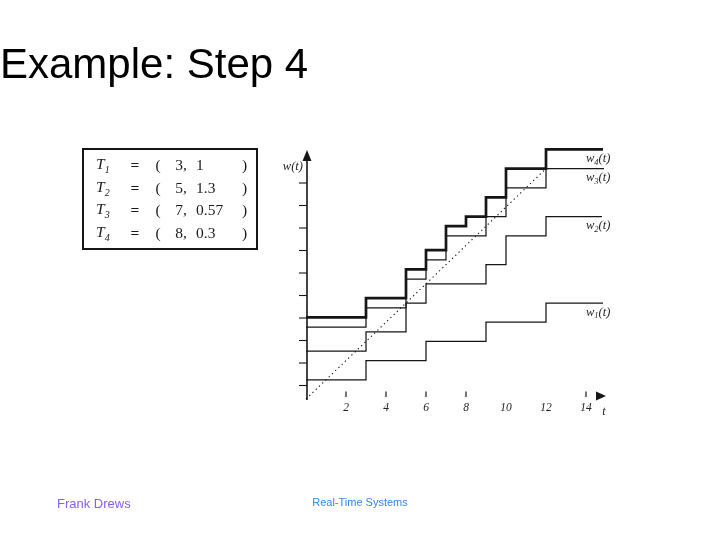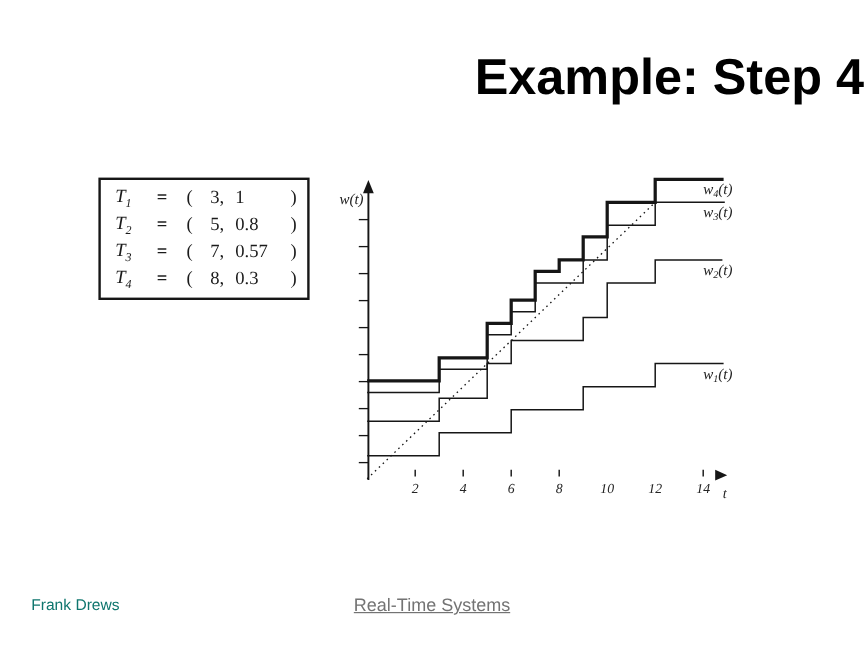--- a/index.html
+++ b/index.html
@@ -1,22 +1,22 @@
 <!DOCTYPE html>
 <html><head>
 <meta charset="utf-8">
 <style>
   html,body{margin:0;padding:0;background:#888;}
   .slide{
     position:relative;width:720px;height:540px;background:#ffffff;
     overflow:hidden;font-family:"Liberation Sans",sans-serif;
   }
   .title{
-    position:absolute;top:40px;left:0;width:720px;text-align:right;
-    font-size:42px;font-weight:700;color:#000;letter-spacing:0px;
+    position:absolute;top:40px;left:0;width:720px;text-align:left;
+    font-size:42px;font-weight:400;color:#000;letter-spacing:0px;
     font-family:"Liberation Sans",sans-serif;
   }
   .task-table{
     position:absolute;left:82px;top:148px;width:176px;height:102px;
     border:2px solid #161616;box-sizing:border-box;
     display:grid;grid-template-rows:repeat(4,1fr);
     padding:4px 0 4px 12px;
     font-family:"Liberation Serif",serif;font-size:15.5px;color:#1b1b1b;
   }
   .task-row{
@@ -25,25 +25,25 @@
   }
   .task-row .tname{font-style:italic;}
   .task-row .tname sub{font-size:10px;font-style:italic;}
   .task-row .eq{font-weight:600;text-align:center;}
   .task-row .open{text-align:center;}
   .task-row .period{text-align:center;}
   .task-row .exec{text-align:left;padding-left:2px;}
   .task-row .close{text-align:left;}
   .chart-svg{position:absolute;left:0;top:0;}
   .footer-left{
-    position:absolute;left:26px;top:496px;font-size:13px;color:#0f766e;
+    position:absolute;left:57px;top:496px;font-size:13px;color:#8b5cf6;
   }
   .footer-center{
     position:absolute;left:0;top:496px;width:720px;text-align:center;
-    font-size:15px;color:#737373;text-decoration:underline;
+    font-size:11px;color:#3b82f6;
   }
 </style>
 </head>
 <body>
 
 <div class="slide">
 
   <div class="title">Example: Step 4</div>
 
   <div class="task-table">
@@ -53,21 +53,21 @@
       <span class="open">(</span>
       <span class="period">3,</span>
       <span class="exec">1</span>
       <span class="close">)</span>
     </div>
     <div class="task-row">
       <span class="tname"><span>T</span><sub>2</sub></span>
       <span class="eq">=</span>
       <span class="open">(</span>
       <span class="period">5,</span>
-      <span class="exec">0.8</span>
+      <span class="exec">1.3</span>
       <span class="close">)</span>
     </div>
     <div class="task-row">
       <span class="tname"><span>T</span><sub>3</sub></span>
       <span class="eq">=</span>
       <span class="open">(</span>
       <span class="period">7,</span>
       <span class="exec">0.57</span>
       <span class="close">)</span>
     </div>

